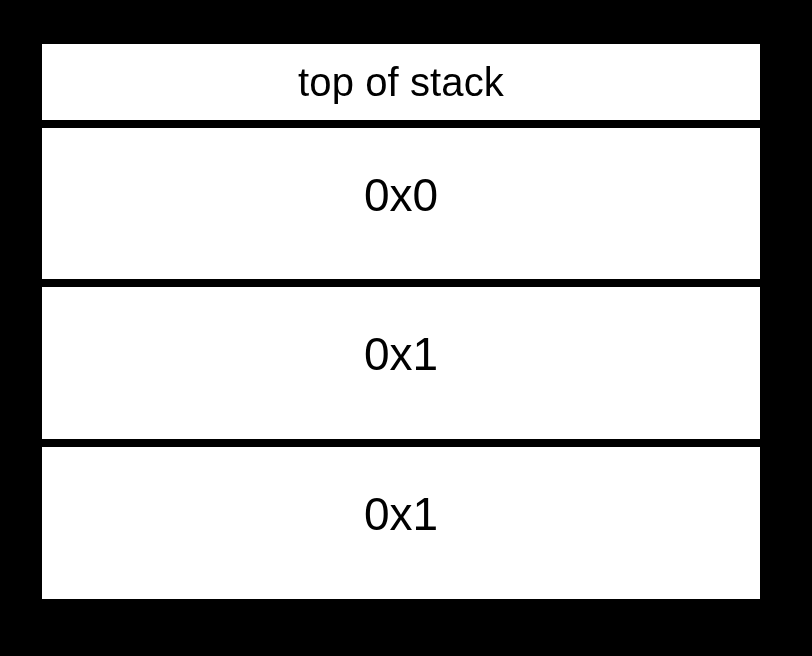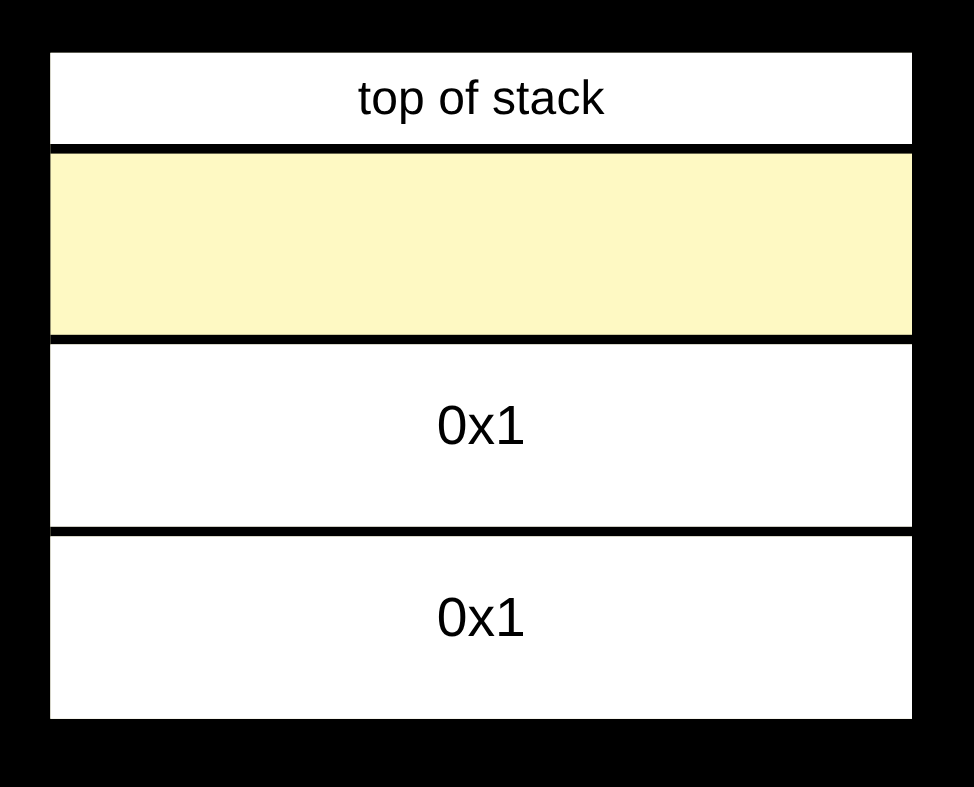--- a/index.html
+++ b/index.html
@@ -22,21 +22,21 @@
     background: #000000;
   }
 
   
   .stack-box {
     position: absolute;
     left: 42px;
     top: 44px;
     width: 718px;
     height: 555px;
-    background: #fef9c3;
+    background: #1d4ed8;
     box-sizing: border-box;
   }
 
   
   .stack-cell {
     position: absolute;
     left: 0;
     width: 100%;
     background: #ffffff;
     box-sizing: border-box;
@@ -94,20 +94,23 @@
 <div id="canvas">
 
   <div class="stack-box">
 
     <div class="stack-cell cell-header">
       <span class="cell-text">top of stack</span>
     </div>
 
     <div class="divider divider-0"></div>
 
+    <div class="stack-cell cell-data cell-data-0">
+      <span class="cell-text">0x0</span>
+    </div>
 
     <div class="divider divider-1"></div>
 
     <div class="stack-cell cell-data cell-data-1">
       <span class="cell-text">0x1</span>
     </div>
 
     <div class="divider divider-2"></div>
 
     <div class="stack-cell cell-data cell-data-2">

